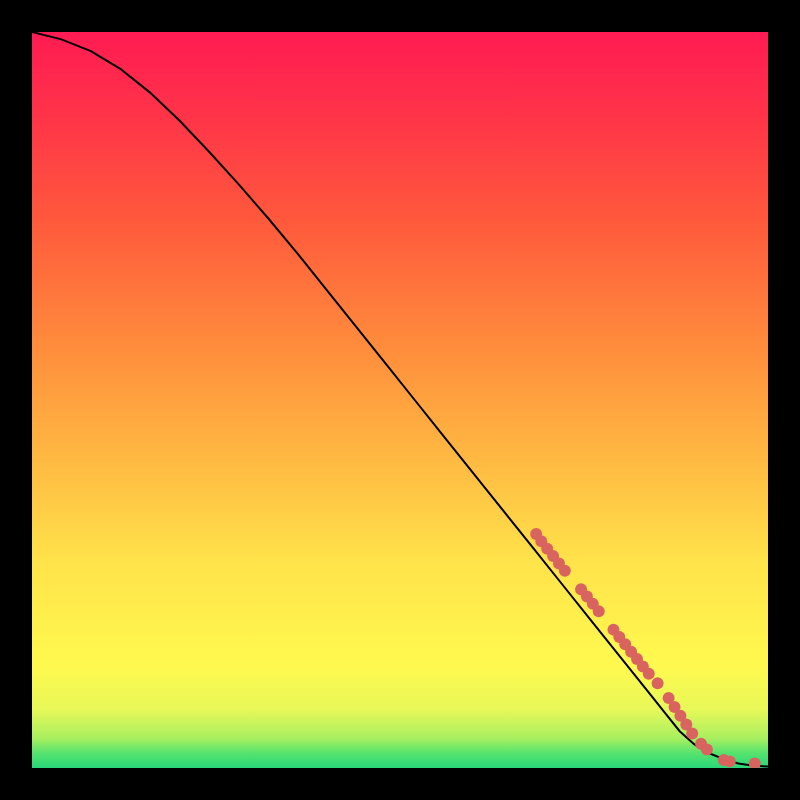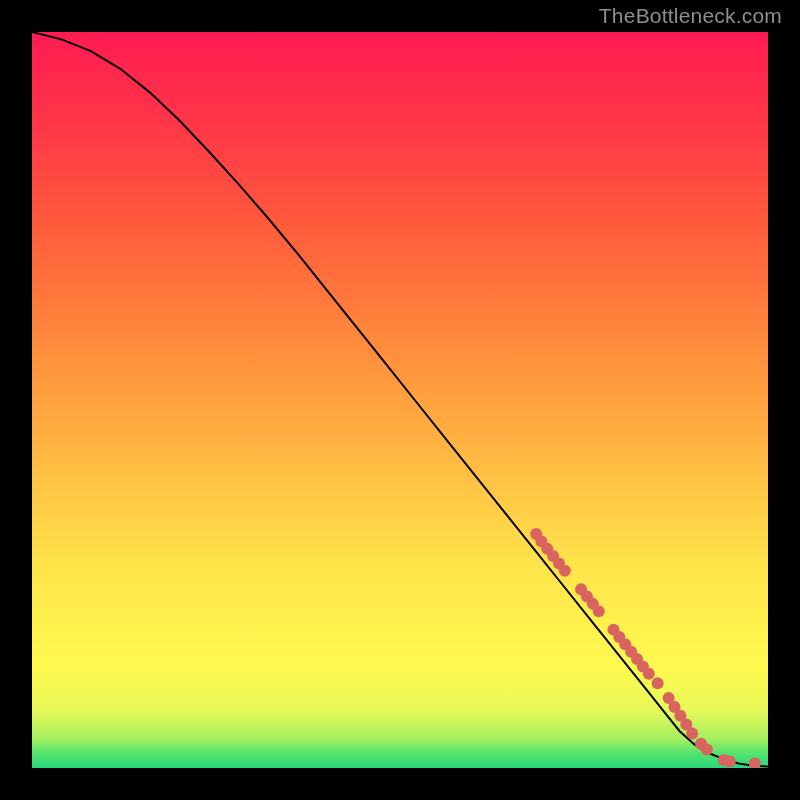--- a/index.html
+++ b/index.html
@@ -32,21 +32,20 @@
     top: 32px;
     width: 736px;
     height: 736px;
   }
   svg { display: block; }
 </style>
 </head>
 <body>
 
 <div class="frame">
-  <div class="watermark">TheBottleneck.com</div>
 
   <div class="plot">
     <svg id="chart-svg" width="736" height="736" viewBox="0 0 736 736" preserveAspectRatio="none">
       <defs>
         <linearGradient id="bg-grad" x1="0" y1="1" x2="0" y2="0">
             <stop offset="0" stop-color="#29d67a"></stop>
             <stop offset="0.02" stop-color="#55e36e"></stop>
             <stop offset="0.04" stop-color="#a7ef60"></stop>
             <stop offset="0.08" stop-color="#e8f858"></stop>
             <stop offset="0.14" stop-color="#fff94f"></stop>

